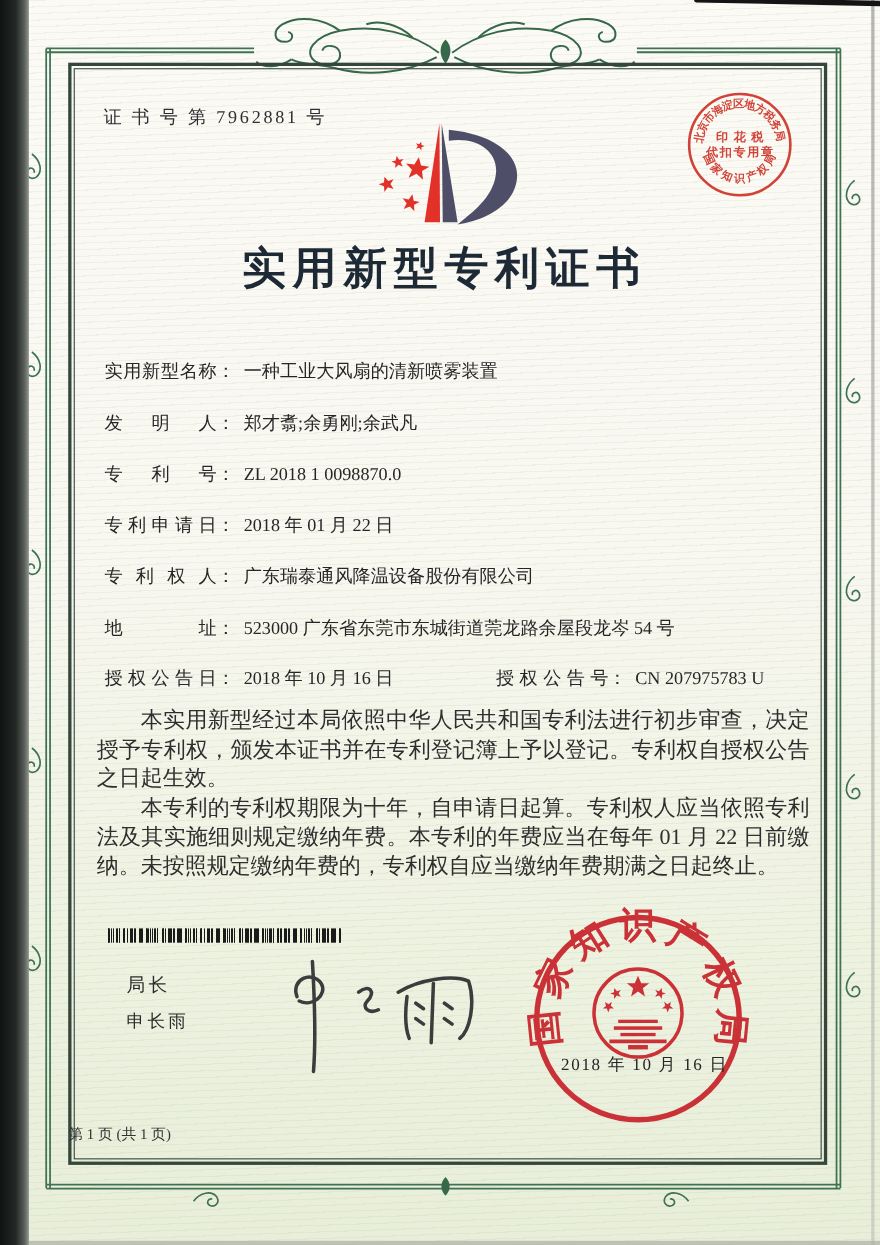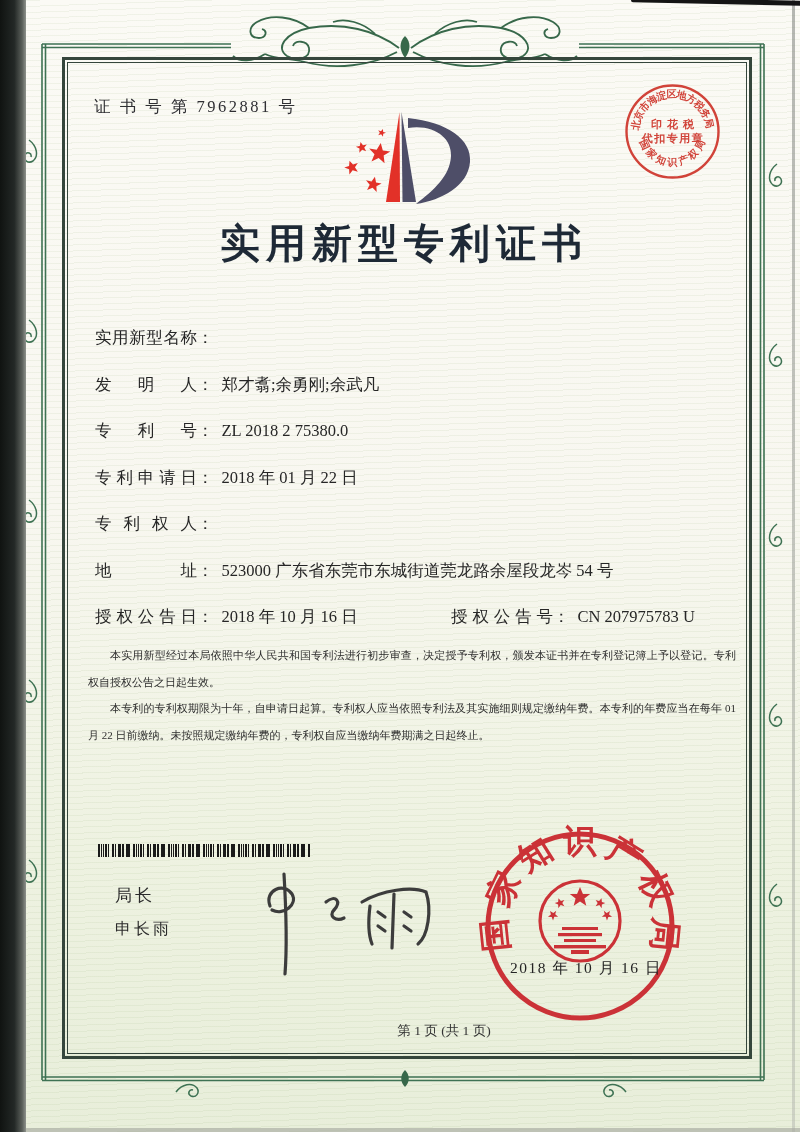--- a/index.html
+++ b/index.html
@@ -25,36 +25,36 @@
   .certno{position:absolute;left:68px;top:96px;font-size:16.5px;letter-spacing:2.5px;color:#2f2f33;}
   .logo{position:absolute;left:294px;top:88px;}
   .stamp{position:absolute;left:574px;top:59px;opacity:.95;}
   .title{position:absolute;left:36px;top:216px;width:684px;text-align:center;font-size:40px;
          font-weight:600;letter-spacing:6px;color:#1e2936;}
   .fields{position:absolute;left:69px;top:315px;width:640px;font-size:16.5px;color:#262626;}
   .frow{height:46.5px;display:flex;align-items:center;position:relative;}
   .flabel{display:inline-block;width:102px;text-align:justify;text-align-last:justify;}
   .fcolon{margin-right:8px;}
   .grant-right{position:absolute;left:356px;top:0;height:46.5px;display:flex;align-items:center;}
-  .paras{position:absolute;left:62px;top:642px;width:648px;font-size:11px;line-height:26.5px;
+  .paras{position:absolute;left:62px;top:642px;width:648px;font-size:20px;line-height:26.5px;
          color:#2e2e2e;text-align:justify;}
   .paras p{margin:0;text-indent:2em;}
   .barcode{position:absolute;left:72px;top:844px;width:212px;height:13px;
     background:
       repeating-linear-gradient(90deg,#1a1a1a 0 2px,transparent 2px 3px,#1a1a1a 3px 4px,transparent 4px 7px),
       repeating-linear-gradient(90deg,#1a1a1a 0 1px,transparent 1px 5px);}
   .sig-title{position:absolute;left:89px;top:884px;font-size:17px;letter-spacing:3px;color:#2b2b2b;
     font-family:Liberation Serif, serif;}
   .sig-name{position:absolute;left:89px;top:919px;font-size:16px;letter-spacing:3px;color:#2b2b2b;
     font-family:Liberation Serif, serif;}
   .signature{position:absolute;left:200px;top:862px;}
   .seal{position:absolute;left:449px;top:821px;opacity:.93;}
   .seal-date{position:absolute;left:455px;top:958px;width:210px;text-align:center;font-size:15.5px;
              letter-spacing:1.5px;color:#242424;}
-  .footer{position:absolute;left:36px;top:1022px;width:684px;text-align:center;font-size:13.5px;color:#333;margin-left:40px;}
+  .footer{position:absolute;left:36px;top:1022px;width:684px;font-size:13.5px;color:#333;}
   .stamp text,.seal text{font-family:"Liberation Serif","DejaVu Serif",serif;}
 </style>
 </head>
 <body>
 
 <div class="scan">
   <div class="paper">
     <div class="waves"></div>
 
     <svg class="frame" width="774" height="1132" viewBox="0 0 774 1132" xmlns="http://www.w3.org/2000/svg">
@@ -132,39 +132,41 @@
       <text x="75" y="69" text-anchor="middle" font-size="11" font-weight="bold" fill="#cf3a30" letter-spacing="5">印花税</text>
       <text x="73" y="83" text-anchor="middle" font-size="11" font-weight="bold" fill="#cf3a30" letter-spacing="1.5">代扣专用章</text>
     </svg>
 
     <div class="title">实用新型专利证书</div>
 
     <div class="fields">
       <div class="frow">
         <span class="flabel">实用新型名称</span>
           <span class="fcolon">：</span>
+        <span class="fvalue">一种工业大风扇的清新喷雾装置</span>
       </div>
       <div class="frow">
         <span class="flabel">发明人</span>
           <span class="fcolon">：</span>
         <span class="fvalue">郑才翥;余勇刚;余武凡</span>
       </div>
       <div class="frow">
         <span class="flabel">专利号</span>
           <span class="fcolon">：</span>
-        <span class="fvalue">ZL 2018 2 75380.0</span>
+        <span class="fvalue">ZL 2018 1 0098870.0</span>
       </div>
       <div class="frow">
         <span class="flabel">专利申请日</span>
           <span class="fcolon">：</span>
         <span class="fvalue">2018 年 01 月 22 日</span>
       </div>
       <div class="frow">
         <span class="flabel">专利权人</span>
           <span class="fcolon">：</span>
+        <span class="fvalue">广东瑞泰通风降温设备股份有限公司</span>
       </div>
       <div class="frow">
         <span class="flabel">地址</span>
           <span class="fcolon">：</span>
         <span class="fvalue">523000 广东省东莞市东城街道莞龙路余屋段龙岑 54 号</span>
       </div>
       <div class="frow">
         <span class="flabel">授权公告日</span>
           <span class="fcolon">：</span>
         <span class="fvalue">2018 年 10 月 16 日</span>

